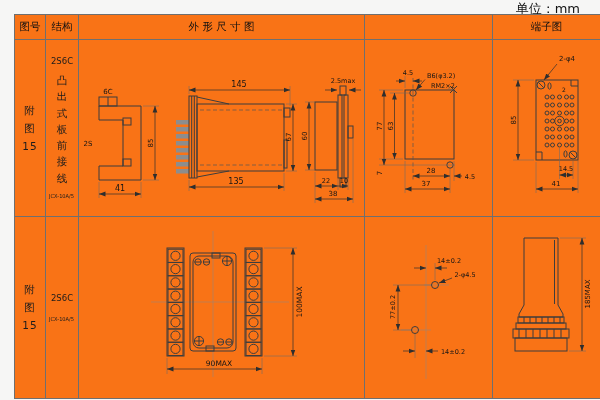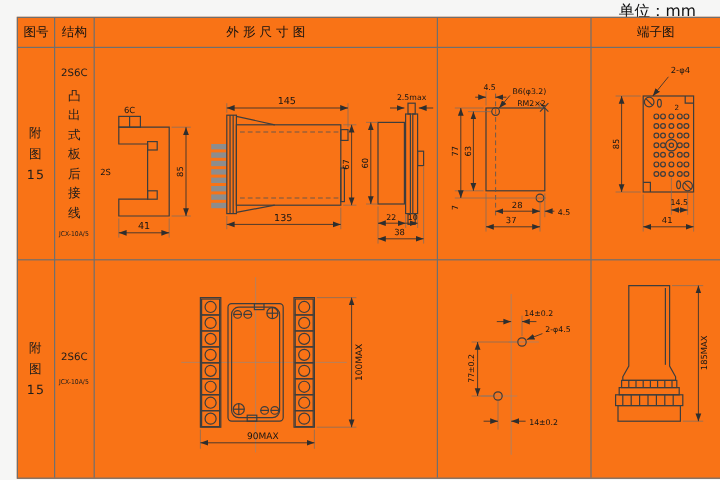--- a/index.html
+++ b/index.html
@@ -44,21 +44,21 @@
   <div class="cell hdr" style="left:64px;top:0;width:285px;height:24px">外 形 尺 寸 图</div>
   <div class="cell hdr" style="left:474px;top:0;width:115px;height:24px">端子图</div>
 
   <div class="cell figcol" style="left:0;top:24px;width:30px;height:177px">
     <div>附</div>
     <div>图</div>
     <div>15</div>
   </div>
   <div class="cell structcol" style="left:31px;top:24px;width:32px;height:177px">
     <div class="stype">2S6C</div>
-    <div class="sdesc">凸出式板后接线</div>
+    <div class="sdesc">凸出式板前接线</div>
     <div class="smodel">JCX-10A/5</div>
   </div>
 
   <div class="cell figcol" style="left:0;top:201px;width:30px;height:182px">
     <div>附</div>
     <div>图</div>
     <div>15</div>
   </div>
   <div class="cell structcol" style="left:31px;top:201px;width:32px;height:182px">
     <div class="stype">2S6C</div>

